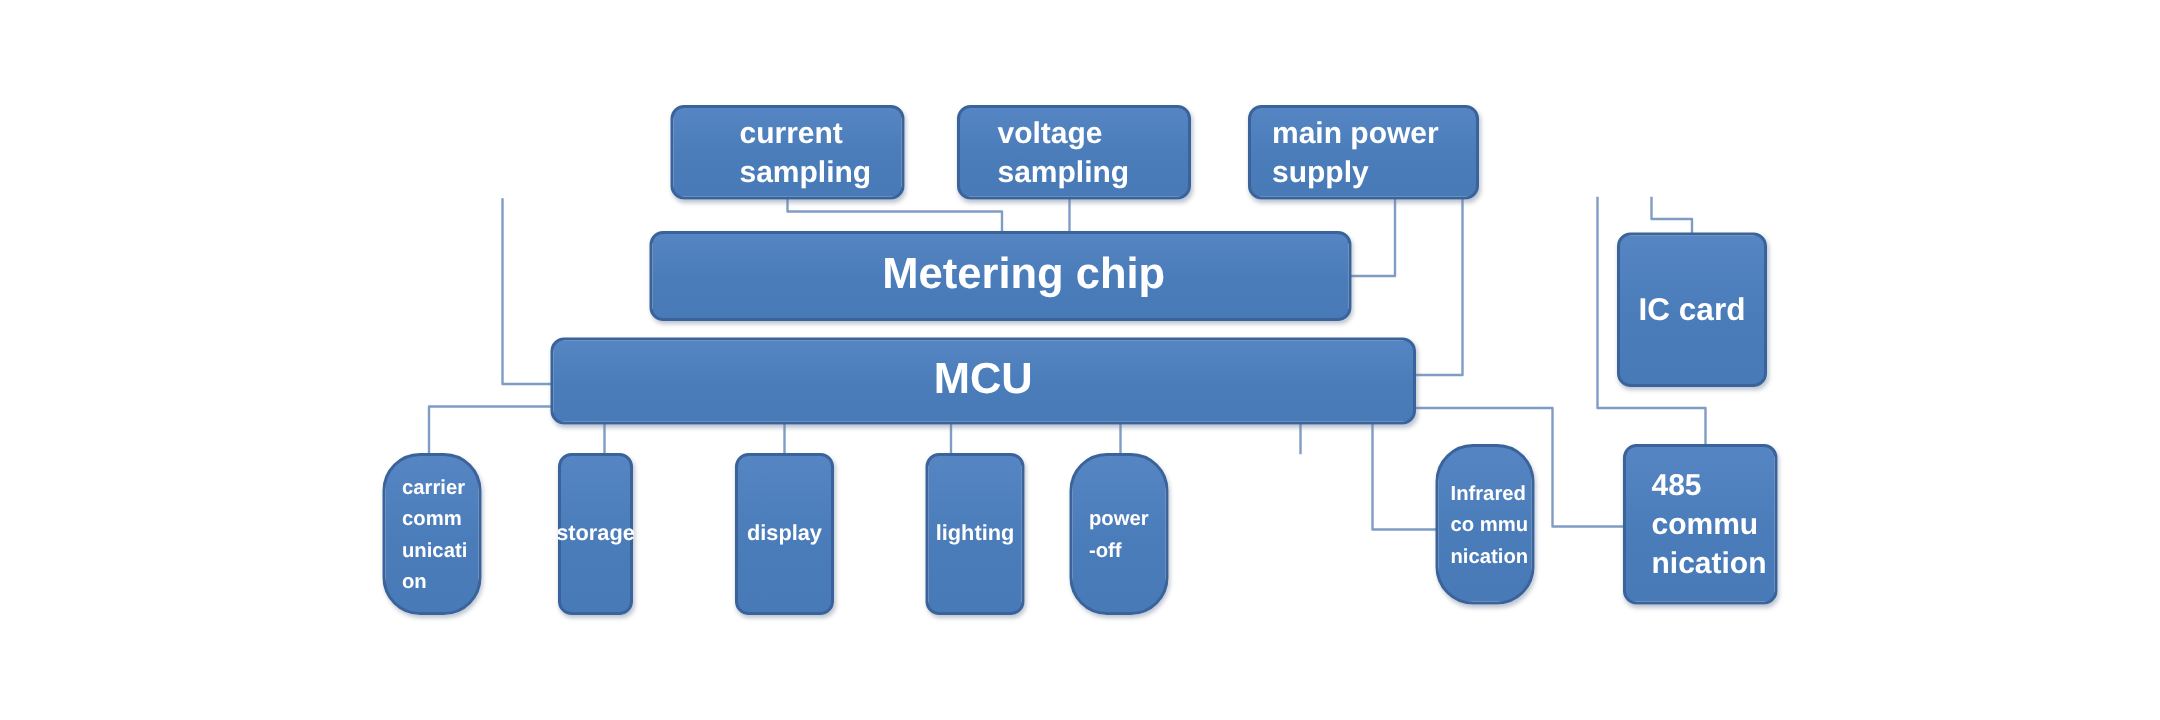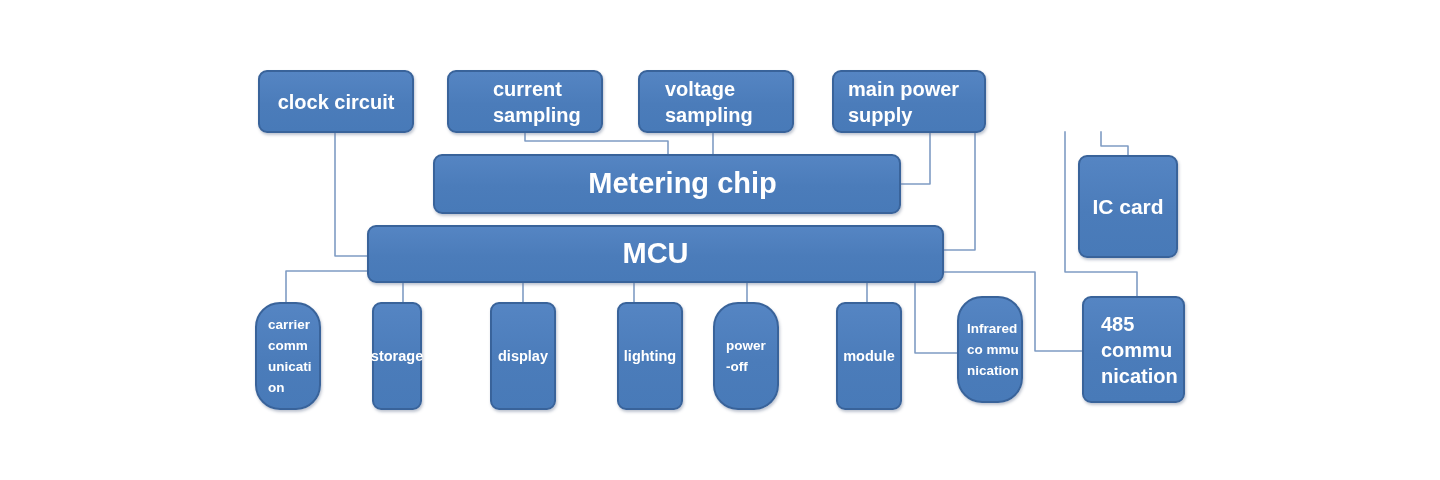--- a/index.html
+++ b/index.html
@@ -81,42 +81,40 @@
     <polyline points="367,271 286,271 286,302"></polyline>
     <polyline points="403,283 403,302"></polyline>
     <polyline points="523,283 523,302"></polyline>
     <polyline points="634,283 634,302"></polyline>
     <polyline points="747,283 747,302"></polyline>
     <polyline points="867,283 867,302"></polyline>
     <polyline points="915,283 915,353 957,353"></polyline>
     <polyline points="944,272 1035,272 1035,351 1082,351"></polyline>
   </svg>
 
-  <div class="node n-clock center fs-lg">clock circuit</div>
   <div class="node n-current left fs-lg">current
 sampling</div>
   <div class="node n-voltage left fs-lg">voltage
 sampling</div>
   <div class="node n-mainpwr left fs-lg">main power
 supply</div>
 
   <div class="node n-chip center fs-xl">Metering chip</div>
   <div class="node n-mcu center fs-xl">MCU</div>
   <div class="node n-iccard center fs-md">IC card</div>
 
   <div class="node n-carrier left fs-xs">carrier
 comm
 unicati
 on</div>
   <div class="node n-storage center fs-sm">storage</div>
   <div class="node n-display center fs-sm">display</div>
   <div class="node n-lighting center fs-sm">lighting</div>
   <div class="node n-poweroff left fs-xs">power
 -off</div>
-  <div class="node n-module center fs-sm">module</div>
   <div class="node n-infrared left fs-xs">Infrared
 co mmu
 nication</div>
   <div class="node n-comm485 left fs-485">485
 commu
 nication</div>
 
 </div>
 
 </body></html>

